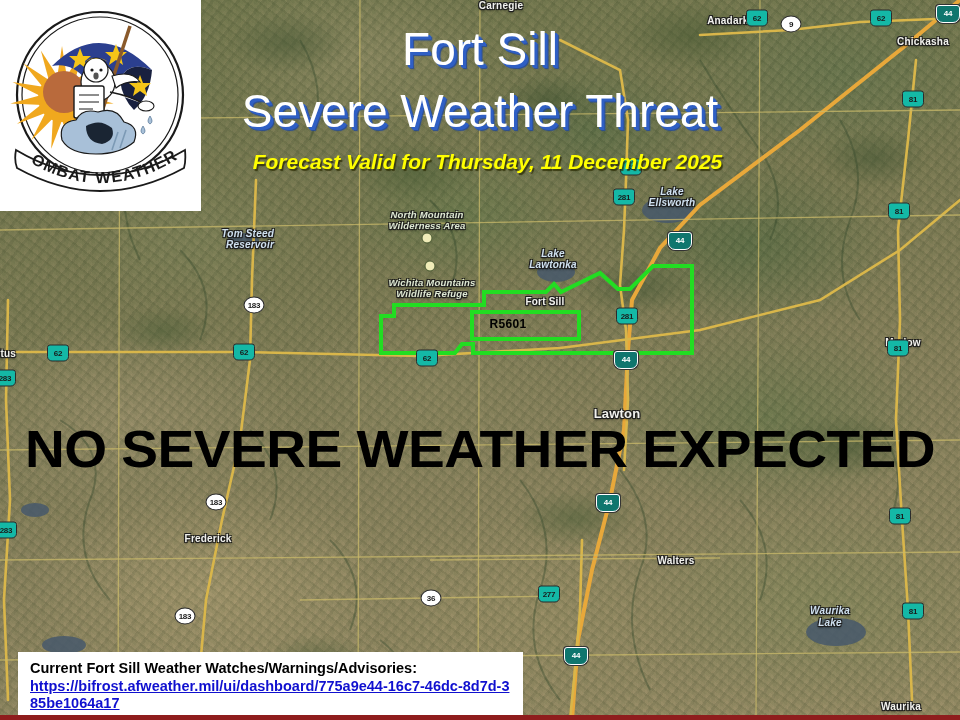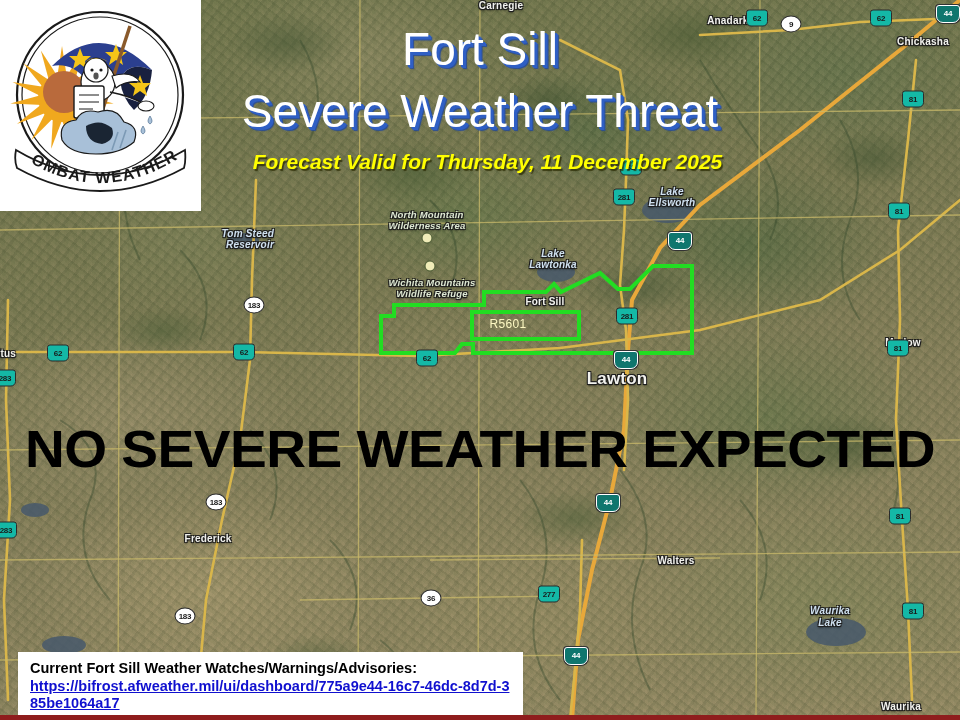--- a/index.html
+++ b/index.html
@@ -66,21 +66,21 @@
   
   .mlabel{
     position:absolute;color:#f2f2ee;font-size:10px;font-weight:600;
     white-space:nowrap;letter-spacing:.2px;
     text-shadow:
       -1px -1px 0 #1e1e1e, 1px -1px 0 #1e1e1e,
       -1px  1px 0 #1e1e1e, 1px  1px 0 #1e1e1e,
        0    2px 2px rgba(0,0,0,.55);
     transform:translate(-50%,-50%);
   }
-  .mlabel.big{font-size:17px;}
+  .mlabel.big{font-size:13px;margin-top:34px;}
   .mlabel.water-lbl{color:#cfe0ef;font-style:italic;}
   .mlabel.park-lbl{color:#dfe9d4;font-style:italic;font-size:9.5px;line-height:11px;text-align:center;}
 
   
   .parkdot{
     position:absolute;width:9px;height:9px;border-radius:50%;
     background:#f0ecb8;border:1.5px solid #4a5a32;transform:translate(-50%,-50%);
   }
 
   
@@ -102,21 +102,21 @@
     border:1px solid #ffffff;border-radius:3px 3px 7px 7px;
     box-shadow:0 0 0 1px #333;
   }
 
   
   .boundary{position:absolute;inset:0;}
   .boundary polygon,.boundary rect,.boundary path{
     fill:none;stroke:#22dd22;stroke-width:4;stroke-linejoin:miter;
   }
   .r-label{
-    position:absolute;color:#fef9c3;font-size:12px;font-weight:400;
+    position:absolute;color:#000000;font-size:12px;font-weight:700;
     letter-spacing:.3px;transform:translate(-50%,-50%);
   }
 
   
   #emblem-box{
     position:absolute;left:0;top:0;width:201px;height:211px;
     background:#ffffff;overflow:hidden;
   }
   #emblem-box svg{display:block;}
 

